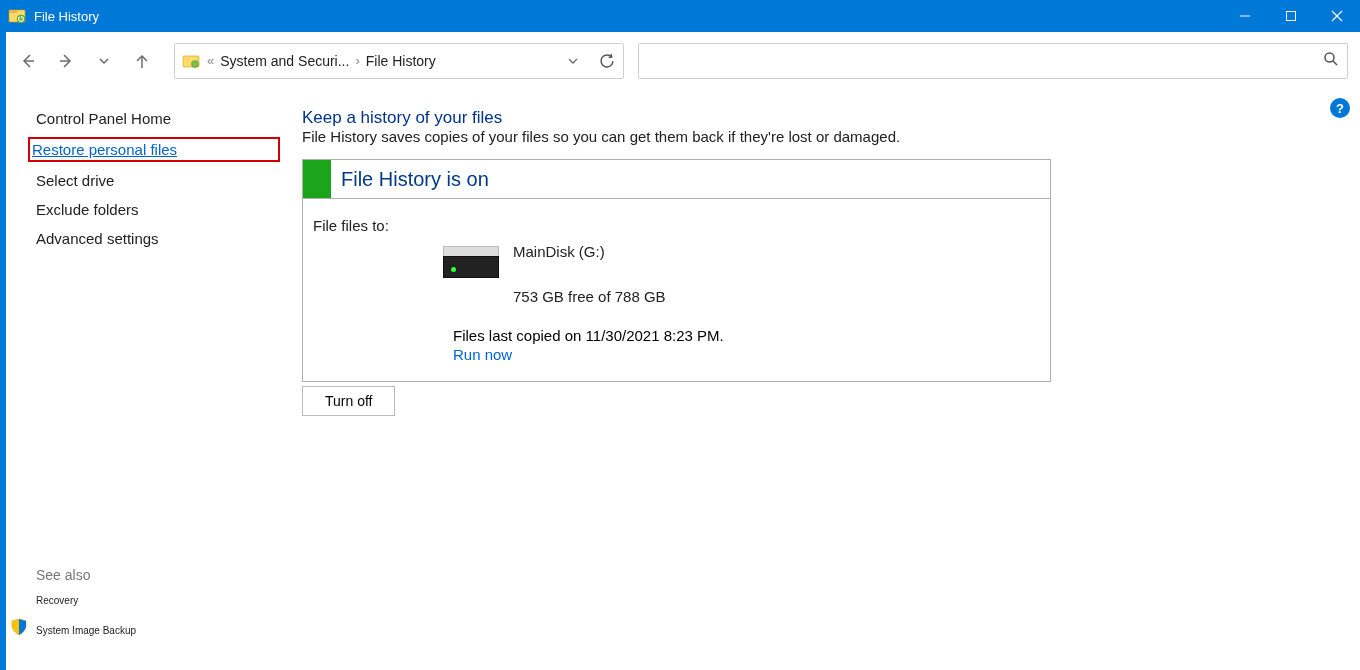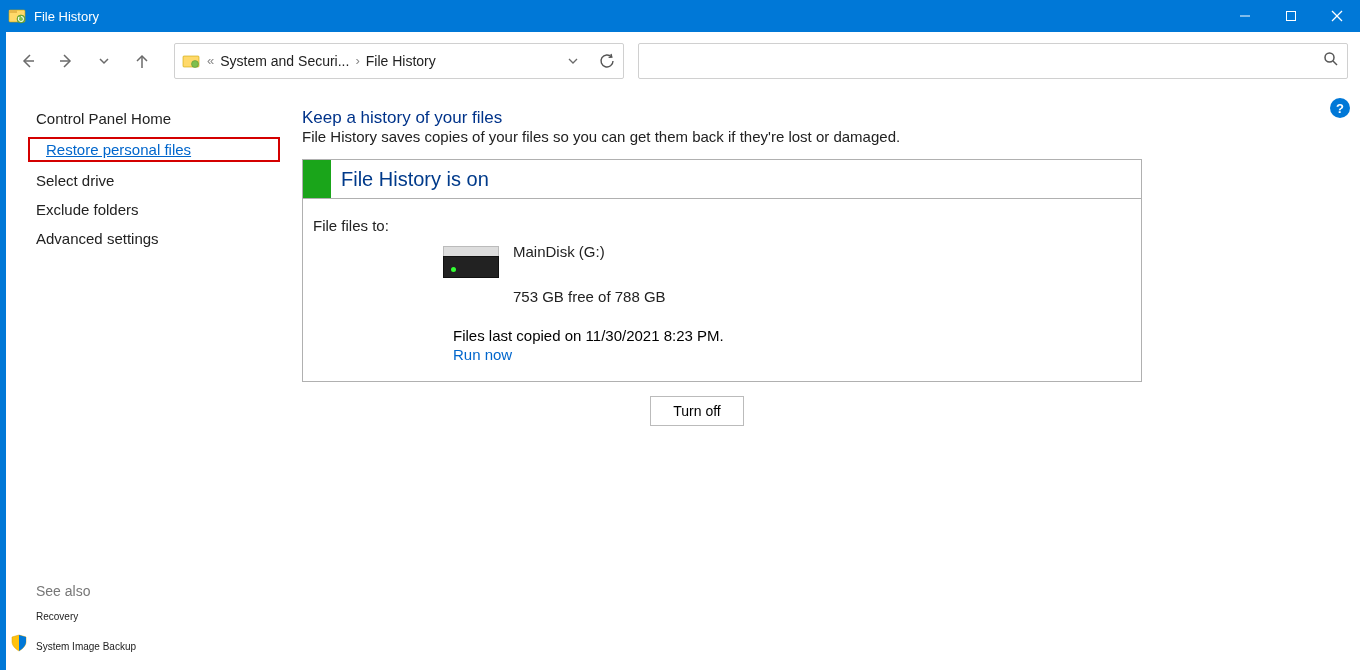--- a/index.html
+++ b/index.html
@@ -77,46 +77,46 @@
     display:flex;
     flex-direction:column;
     font-size: 15px;
     color:#222;
     position:relative;
   }
   .sidebar .cp-home { margin-bottom: 12px; }
   .sidebar .side-link { margin-bottom: 12px; }
   .sidebar .side-link.highlighted {
     outline: 2px solid #d40000;
-    padding: 2px 16px;
+    padding: 2px 2px;
     display:inline-block;
     color:#0066cc;
     text-decoration: underline;
     margin-left:-6px;
   }
   .sidebar a.plainlink { color:#222; text-decoration:none; }
   .sidebar .see-also-block {
     position:absolute;
-    bottom: 6px;
+    bottom: 22px;
     left: 36px;
   }
   .see-also-title { color:#777; font-size:14px; margin-bottom:12px;}
   .see-also-item { font-size:10px; margin-bottom:12px; display:flex; align-items:flex-end; gap:8px;margin-top:11px;}
   .shield-icon svg { display:block; }
 
   .content {
     flex:1;
     padding: 18px 30px 10px 14px;
     position:relative;
   }
   .page-heading { color:#00338a; font-size:17px; font-weight:400; margin-bottom:0;}
   .page-desc { font-size:15px; color:#222; margin-bottom:14px;}
   .status-panel {
     border:1px solid #b0b0b0;
-    width: 840px;
+    width: 749px;
   }
   .status-header {
     display:flex;
     align-items:center;
     border-bottom:1px solid #b0b0b0;
   }
   .status-green {
     width:28px; height:38px; background:#1aa51a;
   }
   .status-title {
@@ -130,21 +130,21 @@
   .row .label { width:130px; color:#222;}
   .row .value { flex:1; color:#222;}
   .disk-row { display:flex; align-items:center; gap:14px;}
   .disk-icon { width:56px; height:32px; position:relative;}
   .disk-icon .top { position:absolute; top:0; left:0; right:0; height:10px; background:#ddd; border:1px solid #bbb; border-bottom:none;}
   .disk-icon .front { position:absolute; top:10px; left:0; right:0; bottom:0; background:#222; border:1px solid #111;}
   .disk-icon .led { position:absolute; bottom:6px; left:8px; width:5px; height:5px; background:#3f3; border-radius:50%;}
   .disk-text .line { line-height:1.4;margin-top:24px;}
   .last-copy { margin-top:4px; margin-left:140px;}
   .runnow { color:#0066cc; text-decoration:none; display:inline-block; margin-top:2px;}
-  .turnoff-row { width:790px; display:flex; justify-content:center; margin-top:14px;}
+  .turnoff-row { width:790px; display:flex; justify-content:flex-start; margin-top:4px;}
   .turnoff-btn {
     border:1px solid #bbb; background:#fff; padding:6px 22px; font-size:14px;
   }
   .help-badge {
     position:absolute; top:8px; right:10px;
     width:20px; height:20px; border-radius:50%; background:#0078d7; color:#fff;
     display:flex; align-items:center; justify-content:center; font-size:13px; font-weight:bold;
   }
 
   .left-edge {

